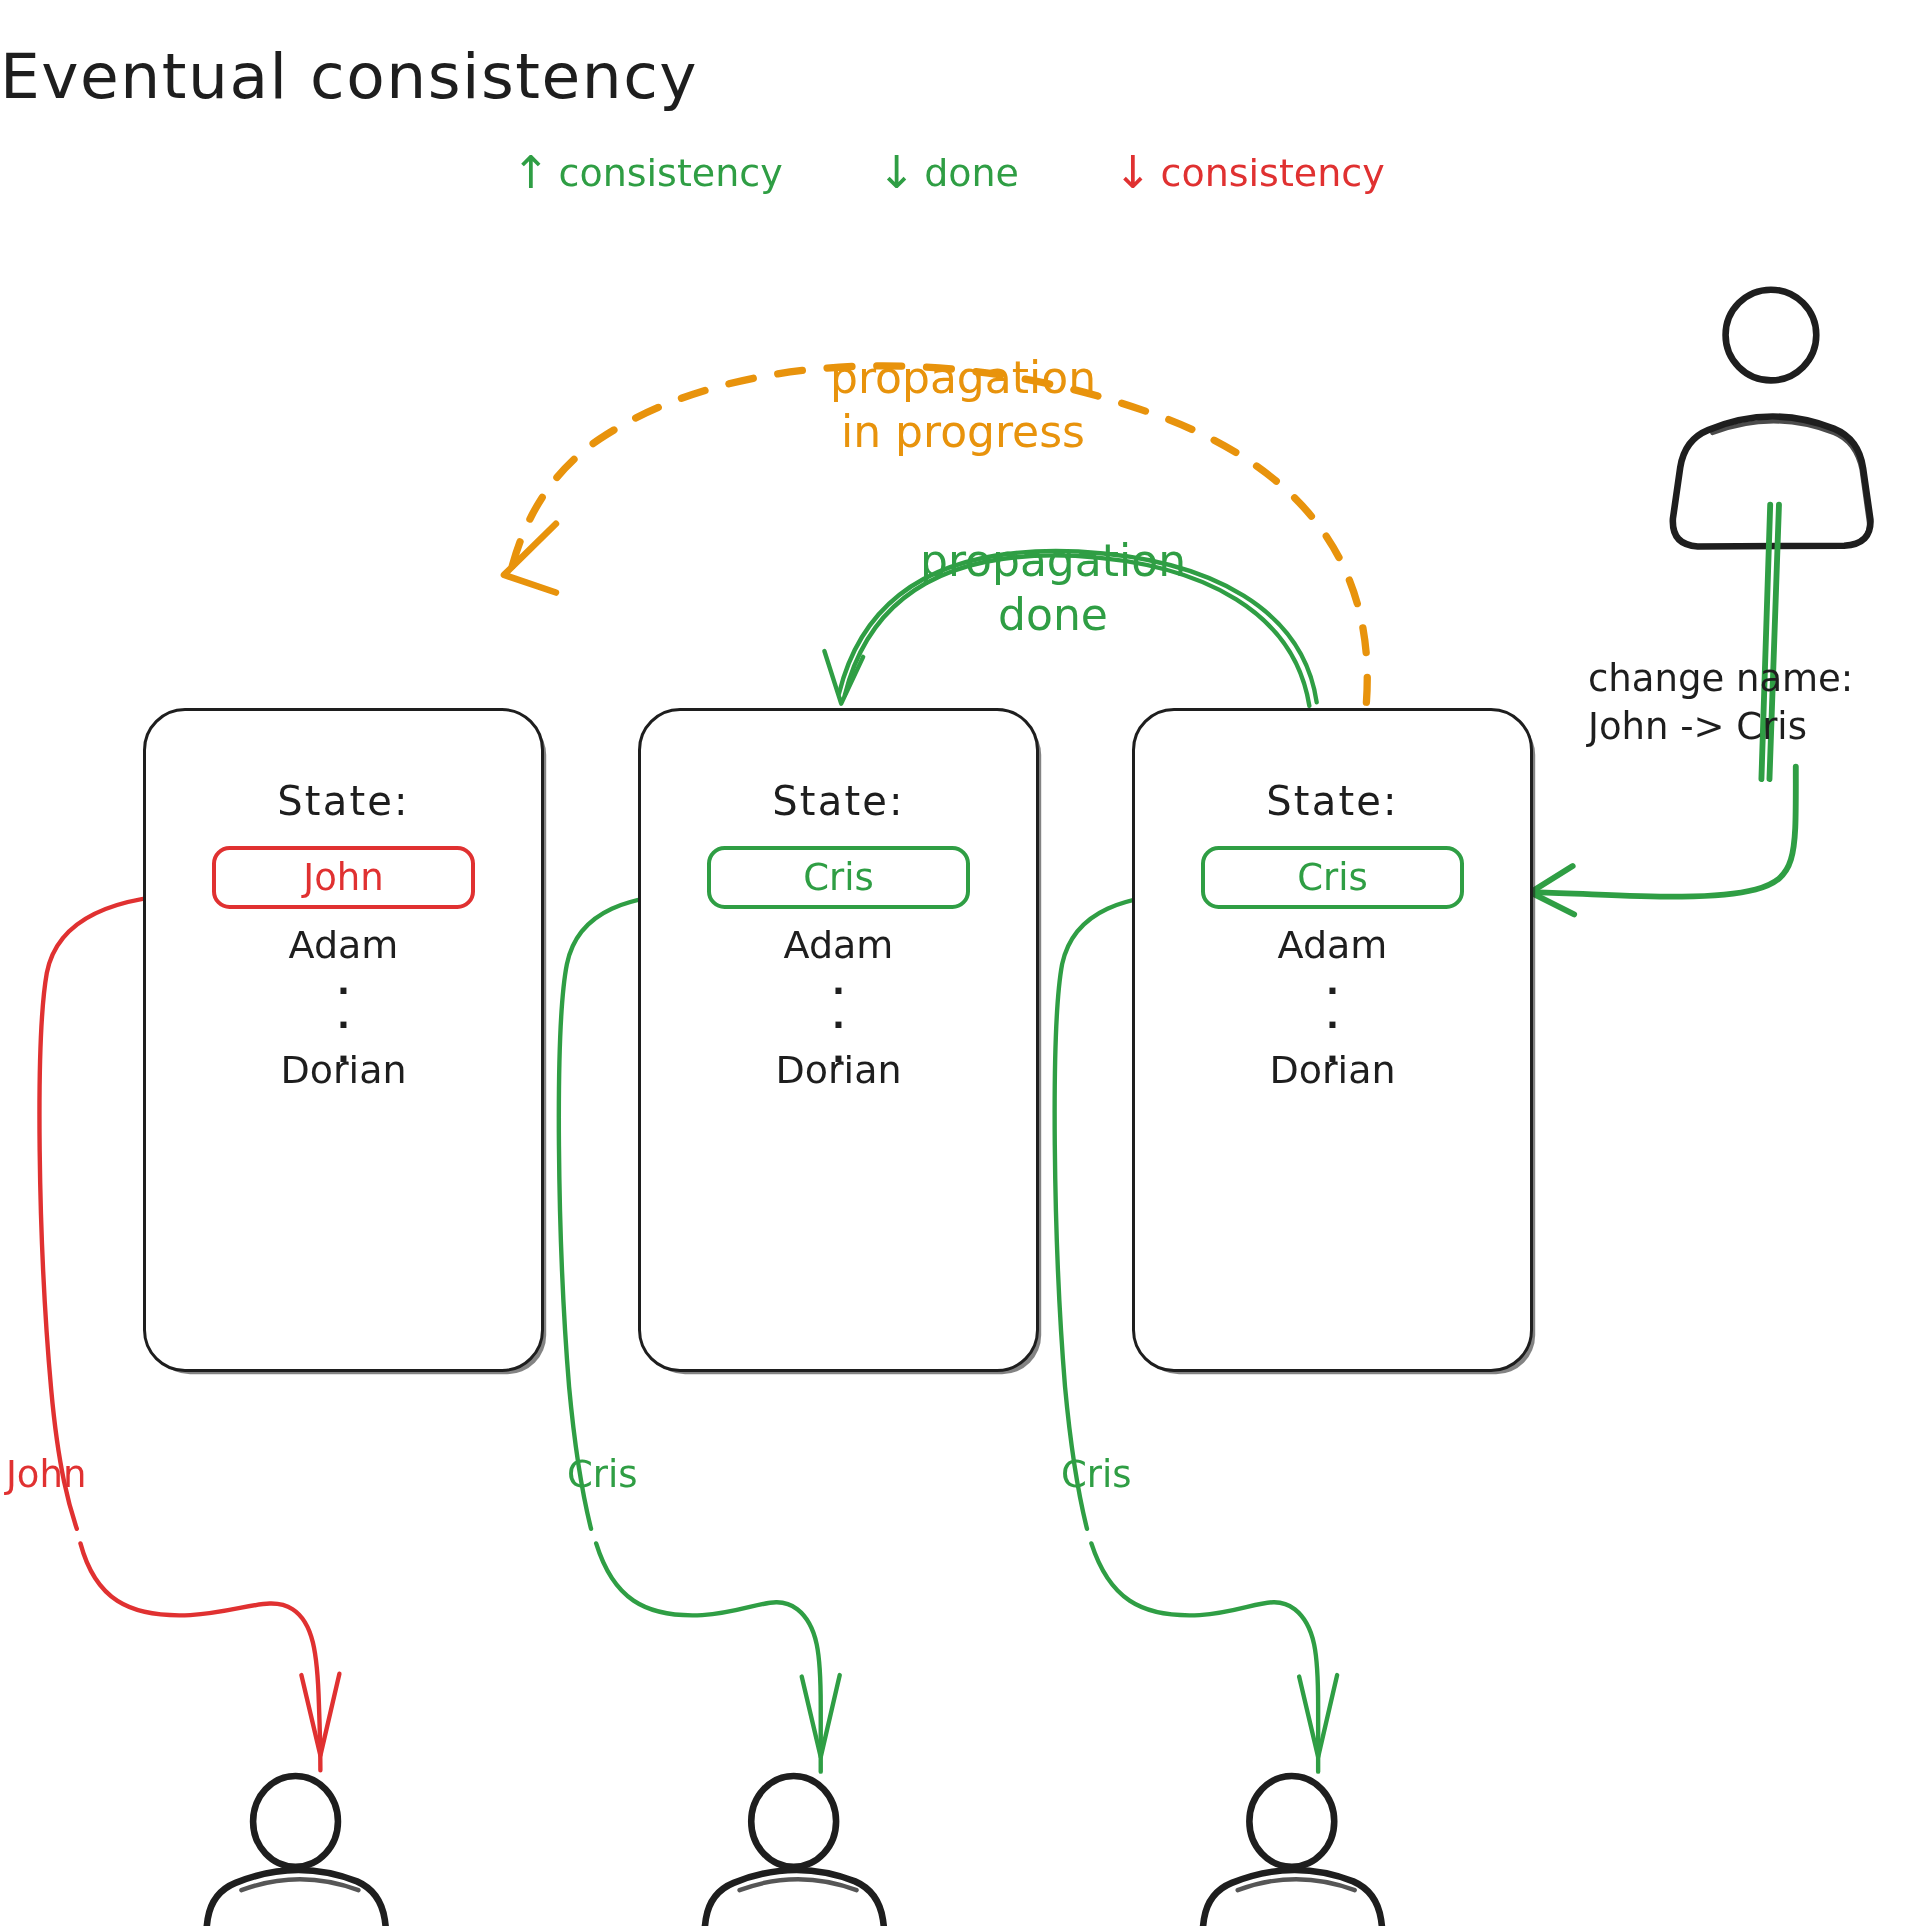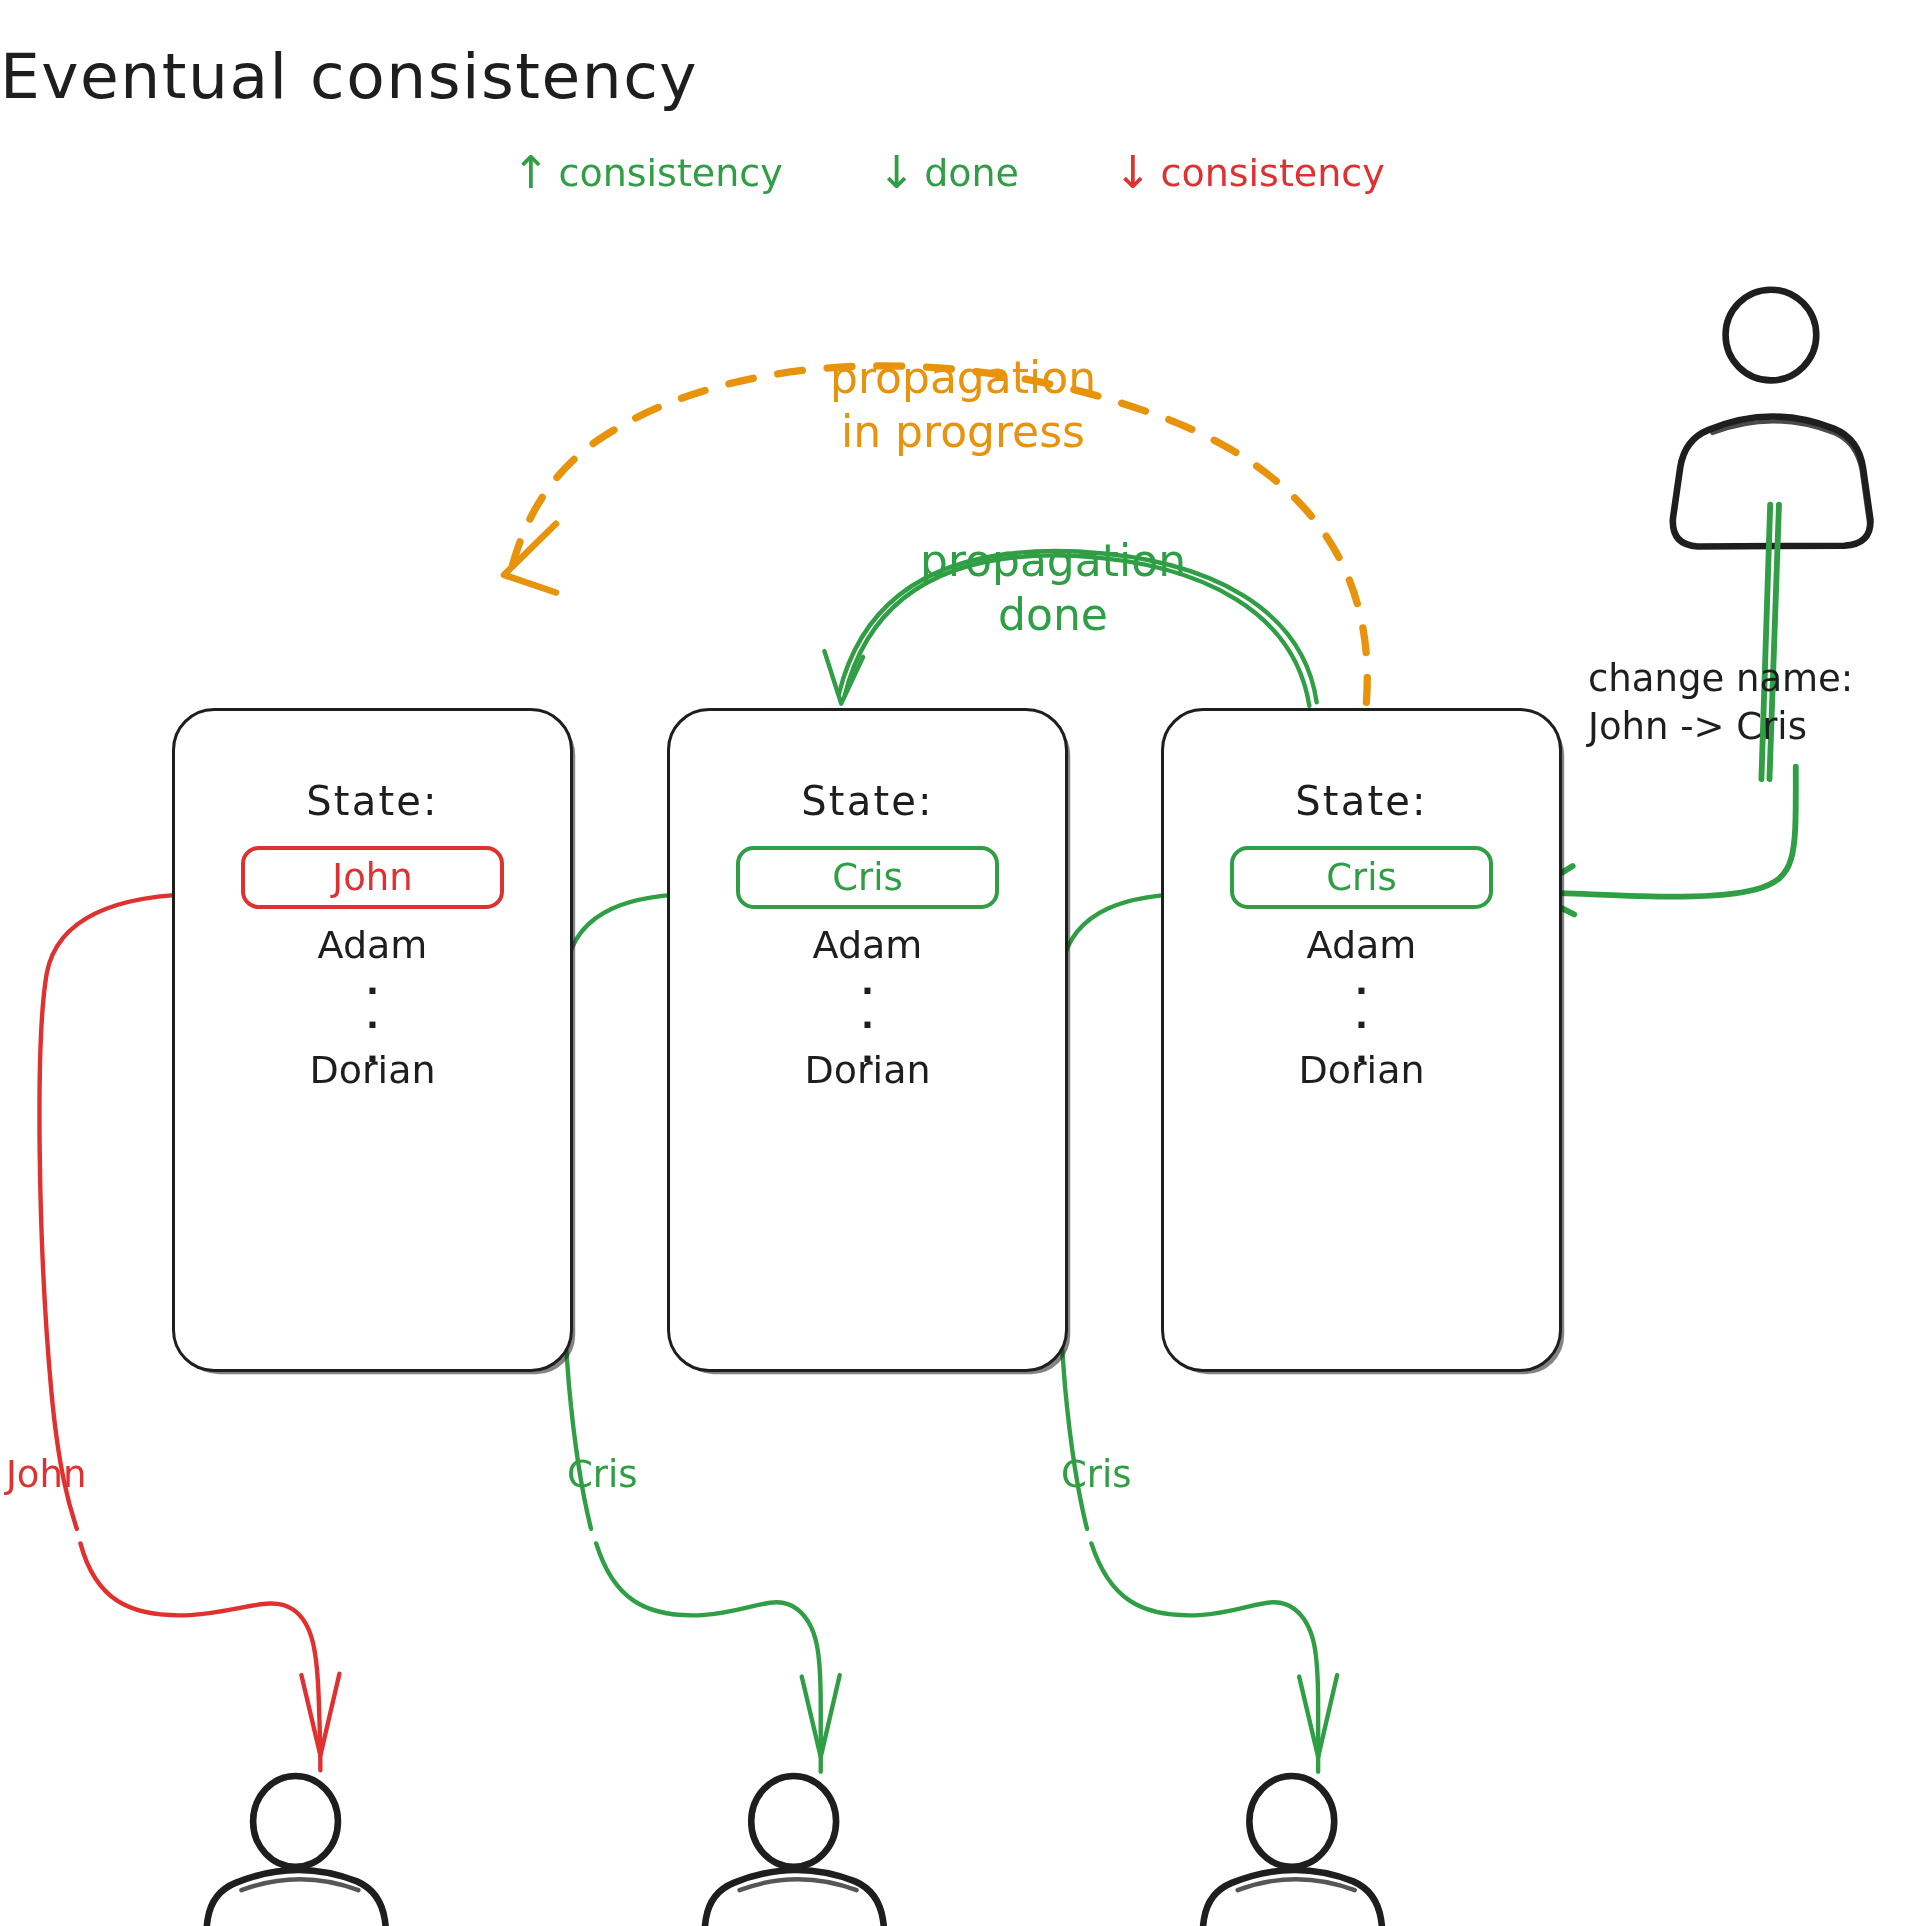--- a/index.html
+++ b/index.html
@@ -53,21 +53,20 @@
 
   
   .node {
     position: absolute;
     width: 395px;
     height: 658px;
     border: 3.7px solid #1e1e1e;
     border-radius: 42px;
     background: #ffffff;
     box-shadow: 5.1px 5.1px 0 -2.9px rgba(30,30,30,0.55);
-    margin-left: 29px;
   }
   #node-0 { left: 143px;  top: 708px; }
   #node-1 { left: 638px;  top: 708px; }
   #node-2 { left: 1132px; top: 708px; }
 
   .node-title {
     position: absolute;
     left: 0; top: 67px;
     width: 100%;
     text-align: center;

